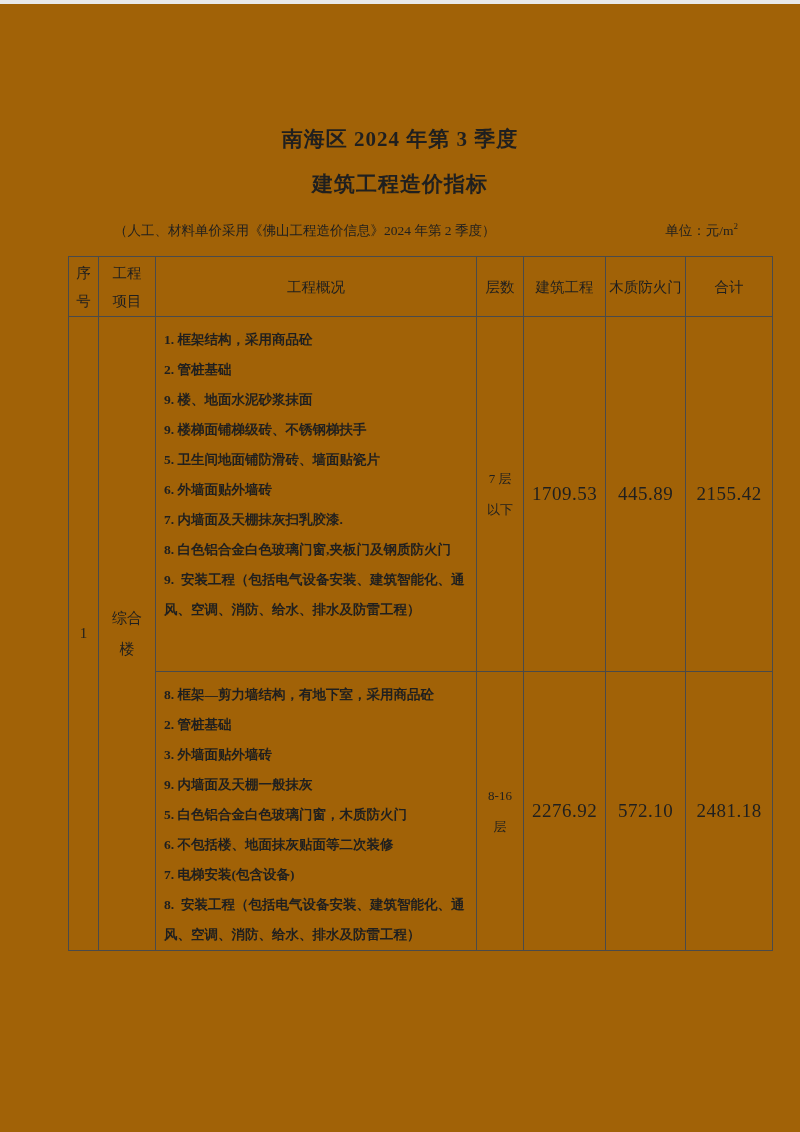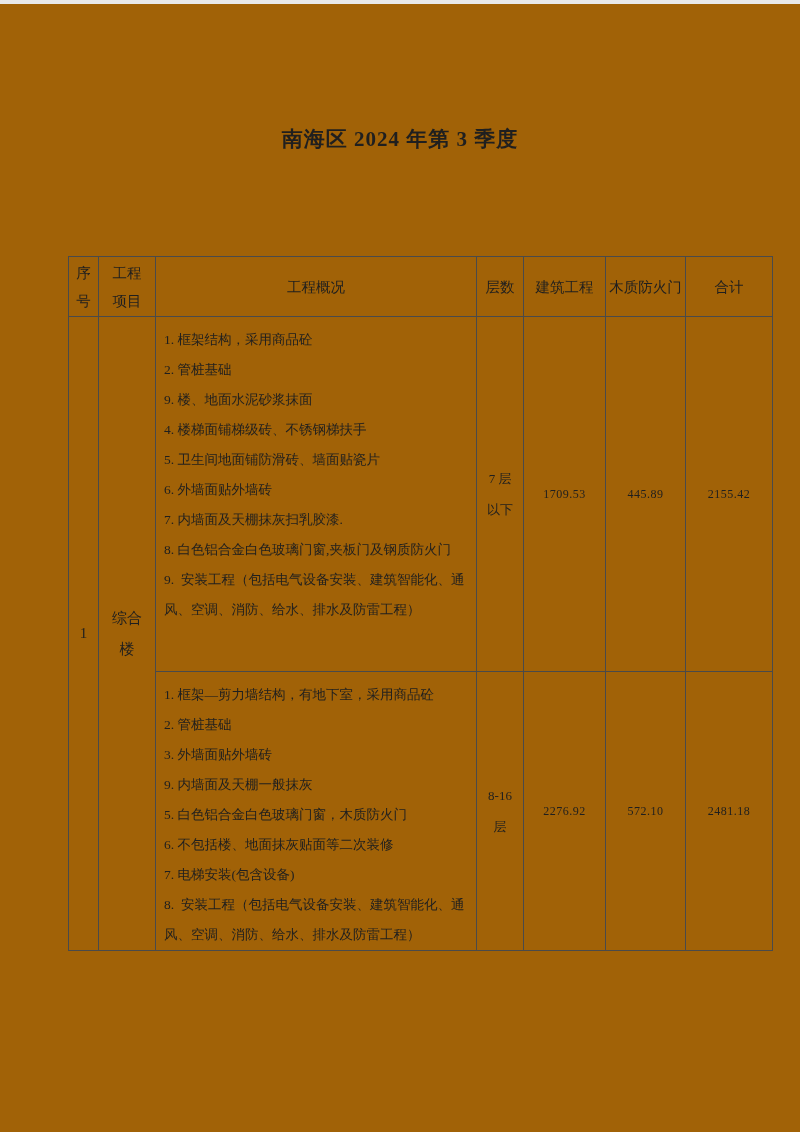--- a/index.html
+++ b/index.html
@@ -57,33 +57,38 @@
   .cost-table thead tr { height: 60px; }
   .cost-table th { font-size: 14.5px; line-height: 28px; }
   tr.body-row-1 { height: 355px; }
   tr.body-row-2 { height: 278px; }
   td.overview-cell {
     text-align: left;
     vertical-align: top;
     padding: 8px 2px 0 8px;
     font-size: 13.5px;
   }
-  .overview-line { line-height: 30px; }
+  .overview-line { line-height: 30px; font-weight: bold; }
   td.floors-cell { font-size: 13px; line-height: 31px; }
-  td.num-cell { font-size: 12px; letter-spacing: 0.5px; }
+  td.num-cell { font-size: 19px; letter-spacing: 0.5px; }
   td.seq-cell { font-size: 15px; }
   td.project-cell { font-size: 15px; line-height: 31px; }
 </style>
 </head>
 <body>
 
 <div class="page">
 
   <div class="doc-title line1">南海区 2024 年第 3 季度</div>
+  <div class="doc-title line2">建筑工程造价指标</div>
 
+  <div class="meta-row">
+    <span class="meta-note">（人工、材料单价采用《佛山工程造价信息》2024 年第 2 季度）</span>
+    <span class="meta-unit"><span>单位：元/m</span><sup>2</sup></span>
+  </div>
 
   <table class="cost-table">
     <colgroup>
       <col style="width:30px">
       <col style="width:57px">
       <col style="width:321px">
       <col style="width:47px">
       <col style="width:82px">
       <col style="width:80px">
       <col style="width:87px">
@@ -109,38 +114,38 @@
       <tr class="body-row-1">
         <td class="seq-cell" rowspan="2">1</td>
         <td class="project-cell" rowspan="2">
           <div>综合</div>
           <div>楼</div>
         </td>
         <td class="overview-cell">
           <div class="overview-line">1. 框架结构，采用商品砼</div>
           <div class="overview-line">2. 管桩基础</div>
           <div class="overview-line">9. 楼、地面水泥砂浆抹面</div>
-          <div class="overview-line">4. 楼梯面铺梯级砖、不锈钢梯扶手</div>
+          <div class="overview-line">9. 楼梯面铺梯级砖、不锈钢梯扶手</div>
           <div class="overview-line">5. 卫生间地面铺防滑砖、墙面贴瓷片</div>
           <div class="overview-line">6. 外墙面贴外墙砖</div>
           <div class="overview-line">7. 内墙面及天棚抹灰扫乳胶漆.</div>
           <div class="overview-line">8. 白色铝合金白色玻璃门窗,夹板门及钢质防火门</div>
           <div class="overview-line">9.&nbsp;&nbsp;安装工程（包括电气设备安装、建筑智能化、通风、空调、消防、给水、排水及防雷工程）</div>
         </td>
         <td class="floors-cell">
           <div>7 层</div>
           <div>以下</div>
         </td>
         <td class="num-cell">1709.53</td>
         <td class="num-cell">445.89</td>
         <td class="num-cell">2155.42</td>
       </tr>
       <tr class="body-row-2">
         <td class="overview-cell">
-          <div class="overview-line">1. 框架—剪力墙结构，有地下室，采用商品砼</div>
+          <div class="overview-line">8. 框架—剪力墙结构，有地下室，采用商品砼</div>
           <div class="overview-line">2. 管桩基础</div>
           <div class="overview-line">3. 外墙面贴外墙砖</div>
           <div class="overview-line">9. 内墙面及天棚一般抹灰</div>
           <div class="overview-line">5. 白色铝合金白色玻璃门窗，木质防火门</div>
           <div class="overview-line">6. 不包括楼、地面抹灰贴面等二次装修</div>
           <div class="overview-line">7. 电梯安装(包含设备)</div>
           <div class="overview-line">8.&nbsp;&nbsp;安装工程（包括电气设备安装、建筑智能化、通风、空调、消防、给水、排水及防雷工程）</div>
         </td>
         <td class="floors-cell">
           <div>8-16</div>

